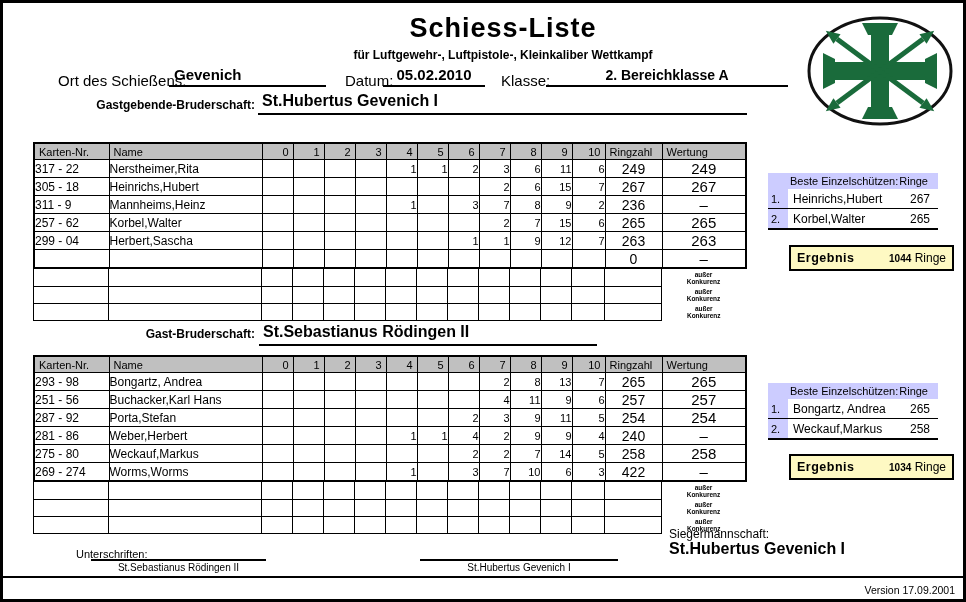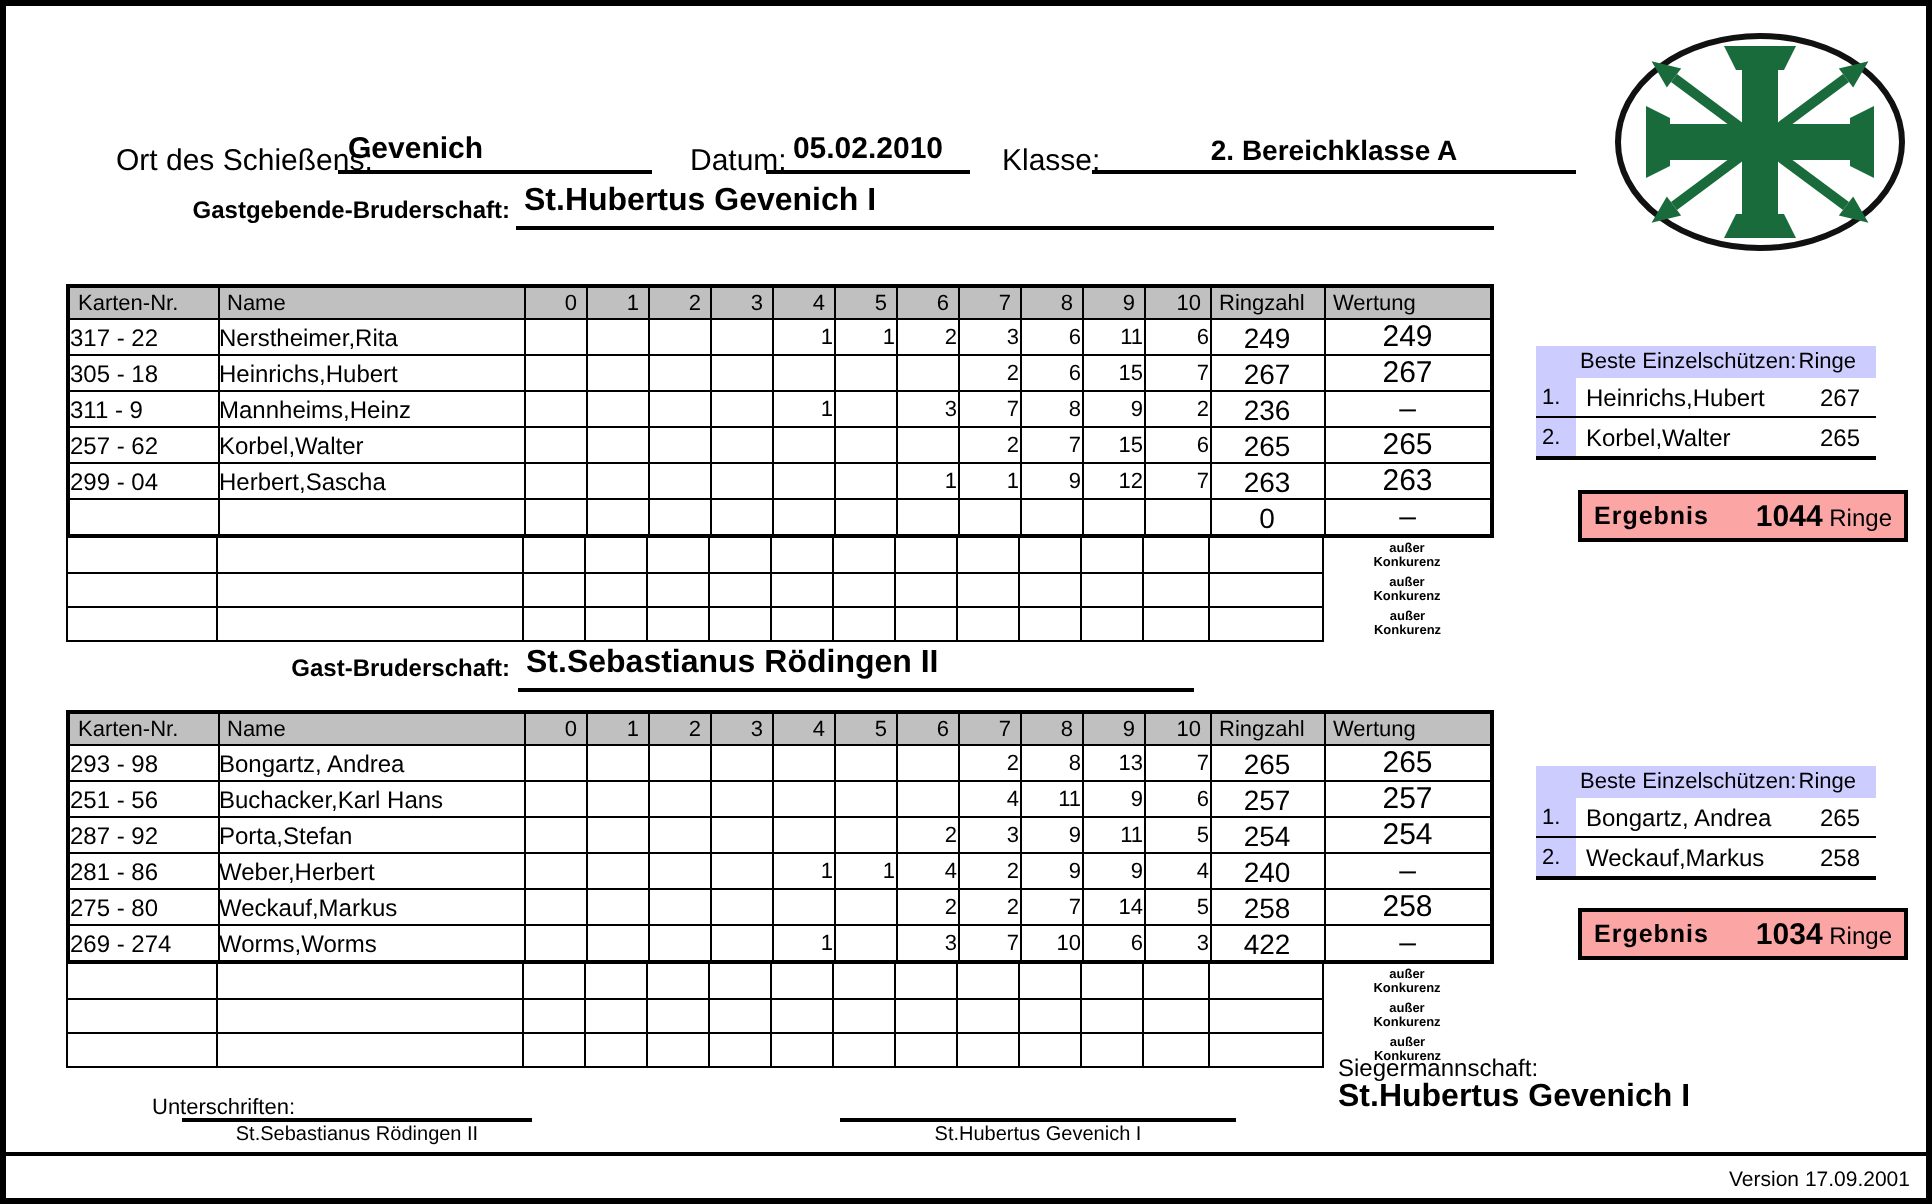--- a/index.html
+++ b/index.html
@@ -32,40 +32,44 @@
   table.extra tr:first-child td{border-top:none;}
   table.extra td.c-note{border:none; font-size:6.5px; line-height:7px; font-weight:bold; text-align:center; vertical-align:middle;}
   
   .beste{width:170px;}
   .beste-head{background:var(--lavender,#ccccff); height:16px; display:flex; justify-content:space-between; align-items:center; padding:0 10px 0 22px; font-size:11px;}
   .beste-row{display:flex; align-items:stretch; height:19px; border-bottom:1px solid #000; font-size:12px;}
   .beste-row.r2{border-bottom:2px solid #000;}
   .beste-row .rank{width:20px; background:var(--lavender,#ccccff); display:flex; align-items:center; padding-left:3px; font-size:11px; box-sizing:border-box;}
   .beste-row .bname{flex:1; display:flex; align-items:center; padding-left:5px;}
   .beste-row .bscore{display:flex; align-items:center; padding-right:8px;}
-  .ergebnis{width:149px; height:22px; border:2px solid #000; display:flex; justify-content:space-between; align-items:center; padding:0 6px; box-sizing:content-box; background:#fca5a5;}
+  .ergebnis{width:149px; height:22px; border:2px solid #000; display:flex; justify-content:space-between; align-items:center; padding:0 6px; box-sizing:content-box; background:#fef9c3;}
   .erg-label{font-weight:bold; font-size:12.5px; letter-spacing:.5px;}
   .erg-val{font-size:12px;}
-  .erg-val b{font-size:15px;}
+  .erg-val b{font-size:10px;}
   
   .sig-label{font-size:11px;margin-left:40px;}
   .sig-line{border-bottom:2px solid #000; height:14px;}
   .sig-name{font-size:10px; text-align:center;}
   .sieger-label{font-size:12px;}
   .sieger-value{font-size:16px; font-weight:bold;}
   .footer-rule{left:0; top:573px; width:100%; border-top:2px solid #000; height:0;}
   .footer-author{left:6px; top:578px; font-size:11.5px;}
   .footer-author b{font-weight:bold;}
   .footer-version{right:8px; top:581px; font-size:10.5px;}
 </style>
 </head>
 <body>
 
 <div class="page">
 
+  <div class="abs title-block">
+    <div class="title">Schiess-Liste</div>
+    <div class="subtitle">für Luftgewehr-, Luftpistole-, Kleinkaliber Wettkampf</div>
+  </div>
 
   <div class="abs" style="left:802px; top:12px;">
     <svg width="150" height="112" viewBox="0 0 150 112">
       <ellipse cx="75" cy="56" rx="71" ry="53" fill="#ffffff" stroke="#111111" stroke-width="3"></ellipse>
       <g fill="var(--green,#1a6b3b)">
         <rect x="66" y="10" width="18" height="92"></rect>
         <path d="M57,8 L93,8 L87,20 L63,20 Z"></path>
         <path d="M57,104 L93,104 L87,92 L63,92 Z"></path>
         <rect x="20" y="47" width="110" height="18"></rect>
         <path d="M18,38 L18,74 L30,68 L30,44 Z"></path>

